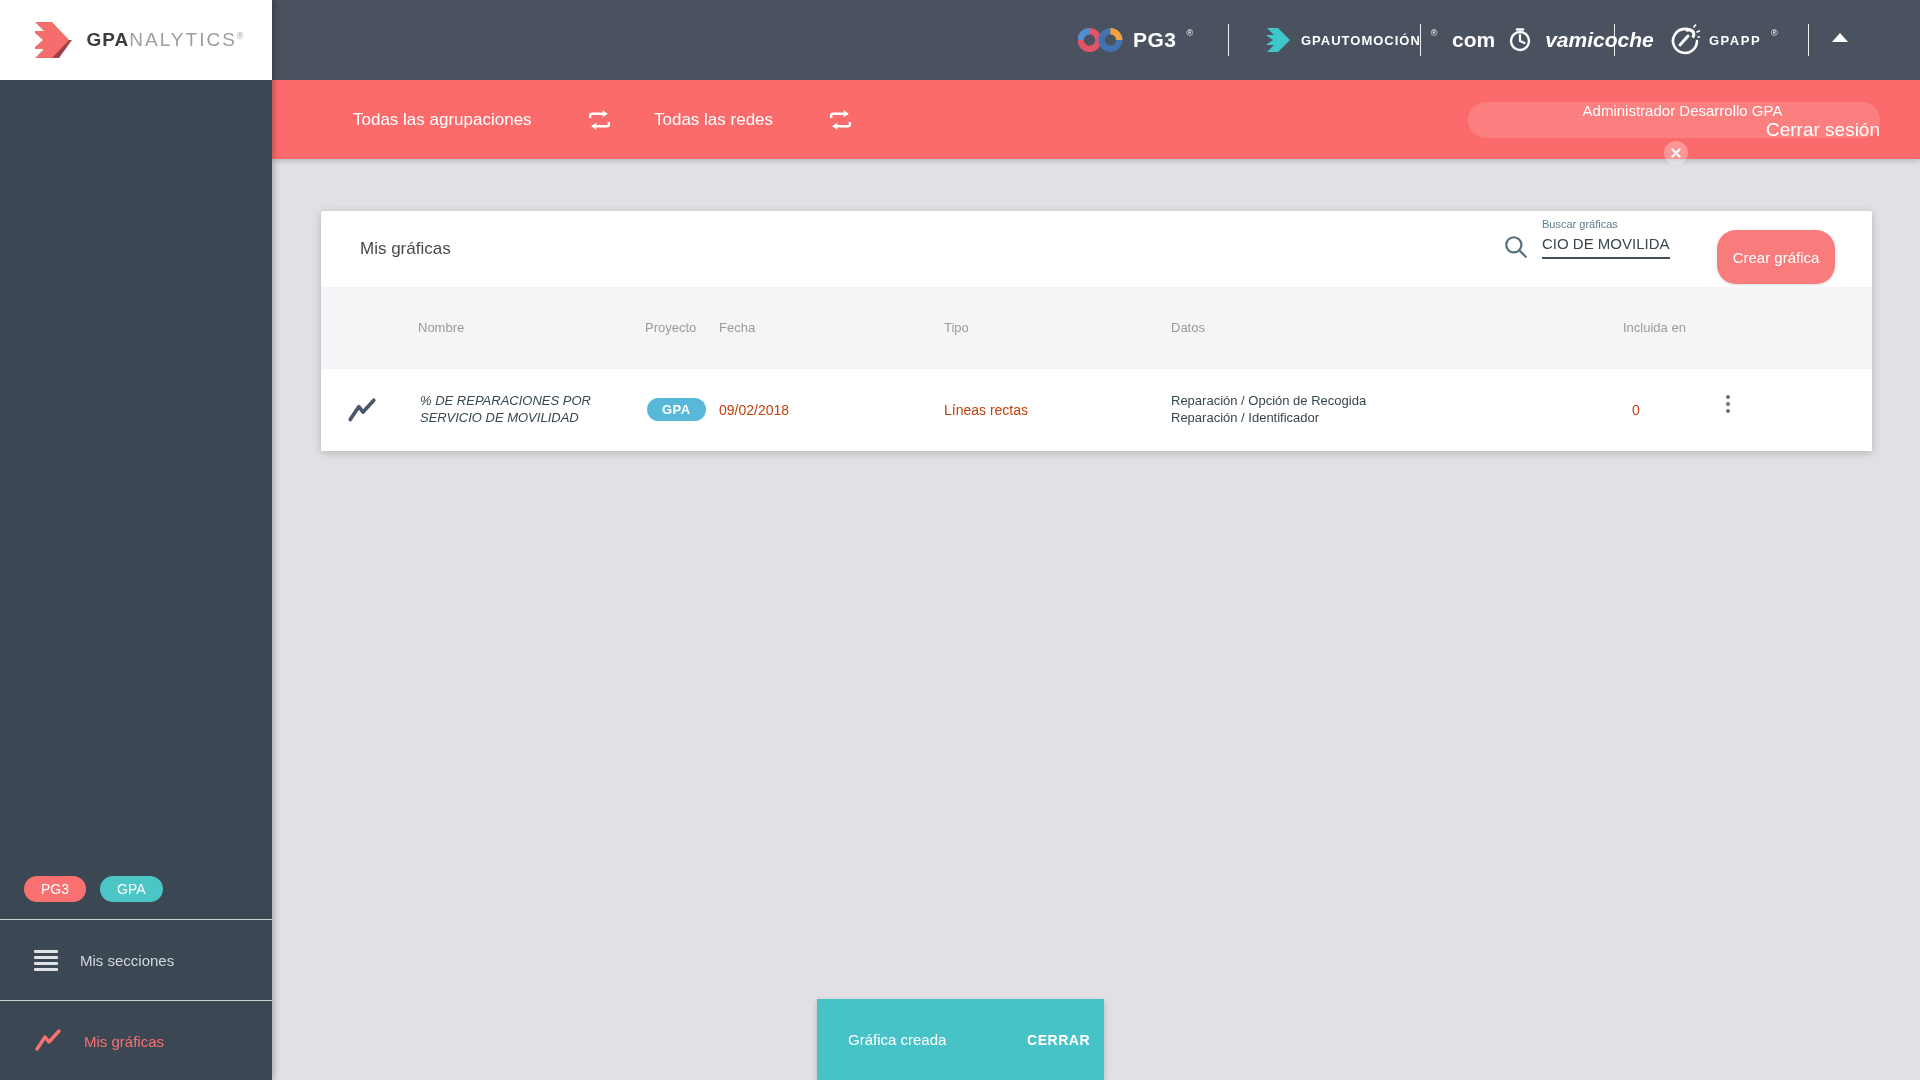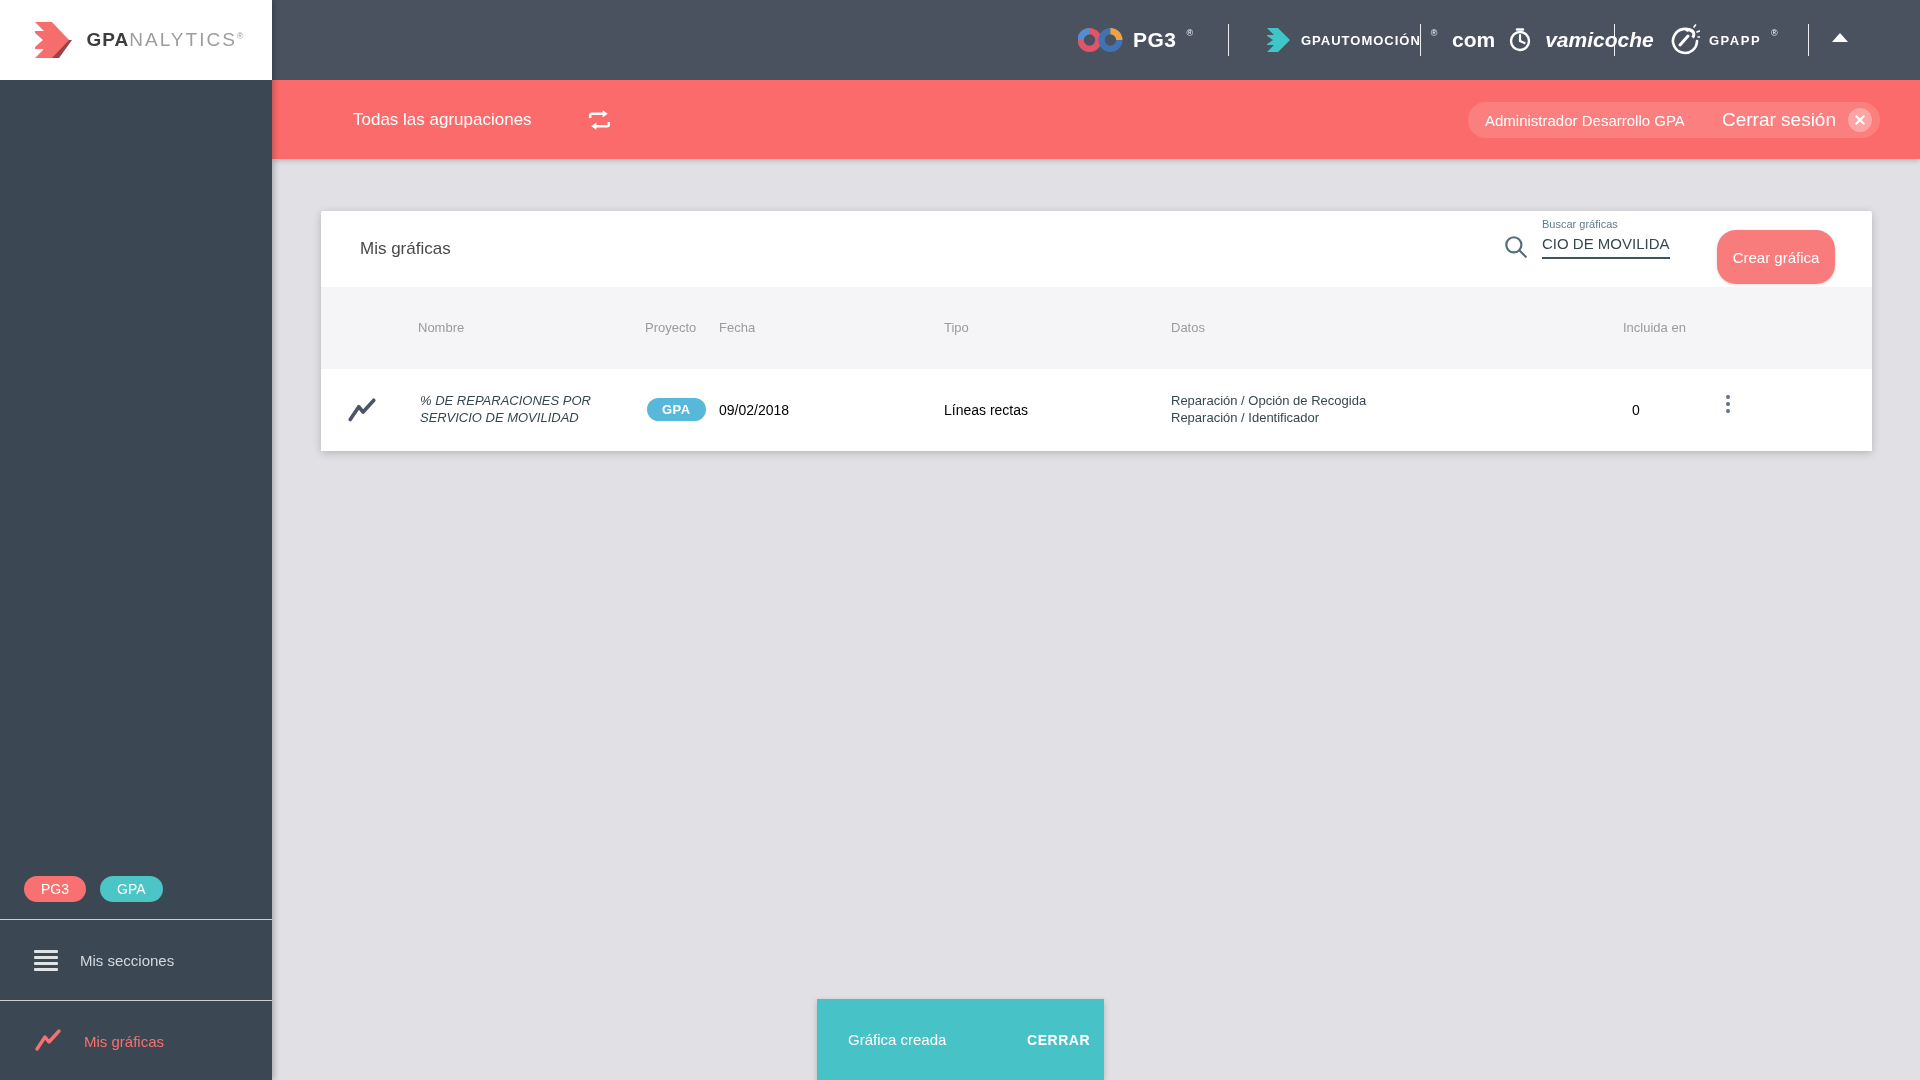--- a/index.html
+++ b/index.html
@@ -37,21 +37,21 @@
   .side-item.active .lbl { color:#f87070; }
   .burger { display:flex; flex-direction:column; gap:3px; width:24px; }
   .burger span { height:3px; background:#dfe3e6; border-radius:1px; }
 
   
   #filterbar { left:272px; top:80px; width:1648px; height:79px; background:#fc6b6b; z-index:3;
                box-shadow:0 2px 5px rgba(0,0,0,.18); }
   .filter { position:absolute; top:0; height:79px; display:flex; align-items:center; gap:54px;
             color:#fff; font-size:17px; cursor:pointer; }
   #user-pill { position:absolute; left:1196px; top:22px; width:412px; height:36px;
-               background:rgba(255,255,255,.14); border-radius:18px; display:flex; align-items:center; }
+               background:rgba(255,255,255,.14); border-radius:18px; display:flex; align-items:center;flex-direction:column; }
   #user-name { color:#fff; font-size:15px; margin-left:17px; flex:0 0 auto; }
   #logout { color:#fff; font-size:19px; margin-left:auto; cursor:pointer; }
   #logout-icon { width:24px; height:24px; border-radius:50%; background:rgba(255,255,255,.30);
                  margin:0 8px 0 12px; position:relative; cursor:pointer; flex:0 0 auto; }
   #logout-icon::before, #logout-icon::after { content:""; position:absolute; left:11px; top:6px;
                  width:2px; height:12px; background:#fff; }
   #logout-icon::before { transform:rotate(45deg); } #logout-icon::after { transform:rotate(-45deg); }
 
   
   #card { left:321px; top:211px; width:1551px; height:240px; background:#fff; border-radius:2px;
@@ -63,21 +63,21 @@
   #search-value { font-size:15px; color:#37474f; margin-top:5px; white-space:nowrap; overflow:hidden; }
   #search-underline { position:absolute; left:1221px; top:46px; width:128px; height:2px; background:#3f5360; }
   #create-btn { position:absolute; left:1396px; top:19px; width:118px; height:54px; border:none;
                 border-radius:19px; background:#f87c7c; color:#fff; font-size:15px; cursor:pointer;
                 font-family:"Liberation Sans", sans-serif; box-shadow:0 1px 3px rgba(0,0,0,.15); }
 
   #table-head { position:absolute; left:0; top:76px; width:1551px; height:82px; background:#f5f5f7; }
   .col-label { position:absolute; top:33px; font-size:13px; color:#9b9b9b; }
   #table-row { position:absolute; left:0; top:158px; width:1551px; height:82px; background:#fff; cursor:pointer; }
   .cell-2line { position:absolute; top:23px; font-size:13px; line-height:17px; color:#37474f; }
-  .cell-1line { position:absolute; top:33px; font-size:14px; color:#000000; }
+  .cell-1line { position:absolute; top:33px; font-size:14px; color:#c2410c; }
   #row-badge { position:absolute; left:326px; top:29px; background:#58b8da; color:#fff;
                font-size:13px; font-weight:bold; padding:4px 15px; border-radius:13px; letter-spacing:.5px; }
   #row-kebab { position:absolute; left:1398px; top:26px; width:18px; height:30px; display:flex;
                flex-direction:column; align-items:center; gap:3px; cursor:pointer; }
   #row-kebab i { width:4px; height:4px; border-radius:50%; background:#5f7183; }
 
   
   #snackbar { left:817px; top:999px; width:287px; height:81px; background:#47c3c8; z-index:6;
               display:flex; align-items:center; box-shadow:0 2px 6px rgba(0,0,0,.2); }
   #snack-msg { color:#fff; font-size:15px; margin-left:31px; }
@@ -168,20 +168,31 @@
     <svg width="28" height="26" viewBox="0 0 28 26">
       <polyline points="3,21 11,9 15,14 25,3" stroke="#f87070" stroke-width="3.4" fill="none" stroke-linecap="round" stroke-linejoin="round"></polyline>
     </svg>
     <span class="lbl">Mis gráficas</span>
   </div>
 </div>
 
 <div id="filterbar" class="abs">
   <div class="filter" style="left:81px;">
     <span>Todas las agrupaciones</span>
+    <svg width="27" height="24" viewBox="0 0 26 22">
+      <g stroke="#fff" stroke-width="2.3" fill="none">
+        <path d="M4 9 V7 a2 2 0 0 1 2 -2 h13"></path>
+        <path d="M16 1.5 L21 5 L16 8.5" fill="#fff" stroke="none"></path>
+        <path d="M22 13 v2 a2 2 0 0 1 -2 2 h-13"></path>
+        <path d="M10 13.5 L5 17 L10 20.5" fill="#fff" stroke="none"></path>
+      </g>
+    </svg>
+  </div>
+  <div class="filter" style="left:382px;">
+    <span>Todas las redes</span>
     <svg width="27" height="24" viewBox="0 0 26 22">
       <g stroke="#fff" stroke-width="2.3" fill="none">
         <path d="M4 9 V7 a2 2 0 0 1 2 -2 h13"></path>
         <path d="M16 1.5 L21 5 L16 8.5" fill="#fff" stroke="none"></path>
         <path d="M22 13 v2 a2 2 0 0 1 -2 2 h-13"></path>
         <path d="M10 13.5 L5 17 L10 20.5" fill="#fff" stroke="none"></path>
       </g>
     </svg>
   </div>
 

